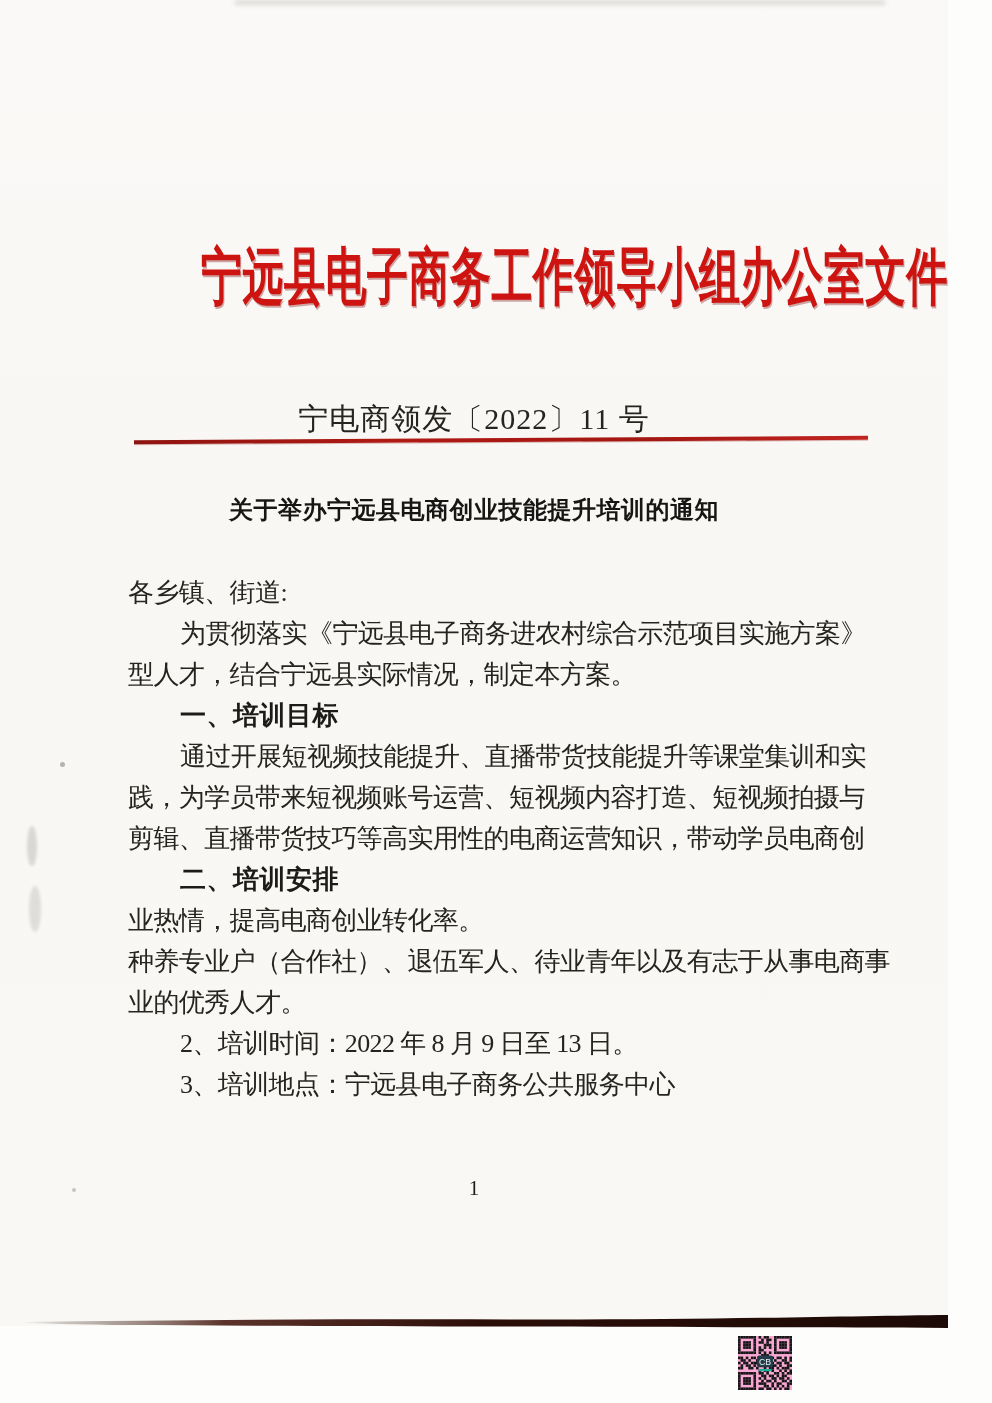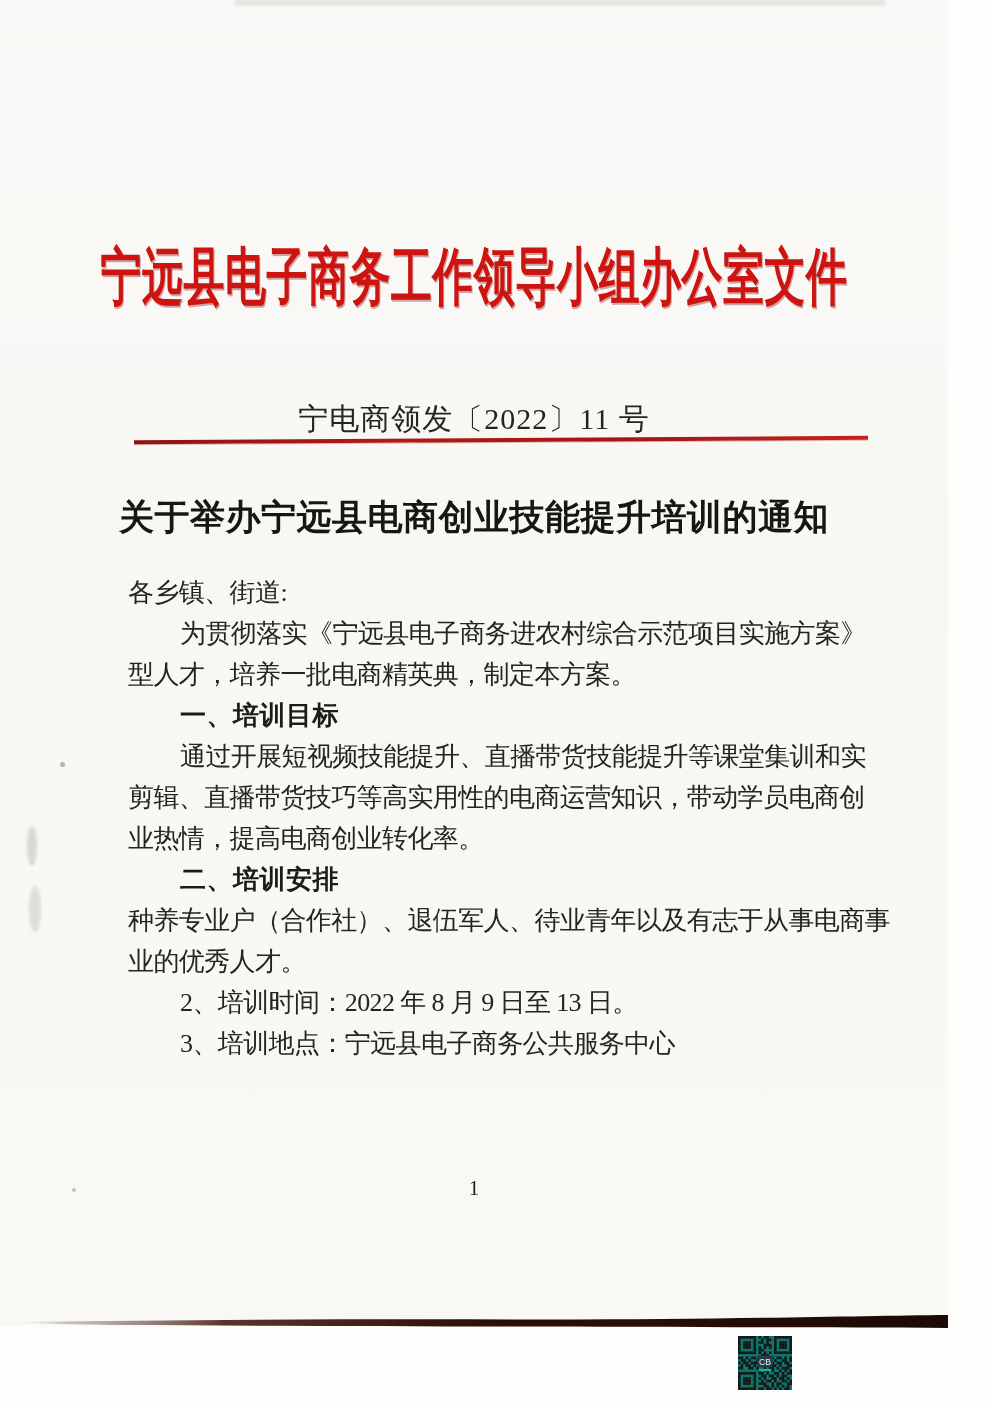--- a/index.html
+++ b/index.html
@@ -21,21 +21,21 @@
     background:rgba(150,145,138,.28);filter:blur(2px);
   }
   .speck{position:absolute;background:rgba(95,90,84,.20);border-radius:50%;filter:blur(1.5px);}
   .speck.s1{left:27px;top:826px;width:10px;height:40px;}
   .speck.s2{left:29px;top:886px;width:12px;height:46px;background:rgba(95,90,84,.16);}
   .speck.s3{left:60px;top:762px;width:5px;height:5px;background:rgba(80,78,74,.4);filter:blur(.5px);}
   .speck.s4{left:72px;top:1188px;width:4px;height:4px;background:rgba(80,78,74,.3);filter:blur(.5px);}
 
   .red-header{
     position:absolute;left:0;top:250px;width:948px;
-    text-align:center;white-space:nowrap;
+    text-align:right;white-space:nowrap;
   }
   .red-header span{
     display:inline-block;
     font-size:41px;font-weight:700;
     color:var(--header-red,#cd1410);
     letter-spacing:.5px;
     transform:scaleY(1.52);transform-origin:center;
     text-shadow:1px 1px 0 rgba(120,10,8,.35);
   }
   .doc-number{
@@ -43,21 +43,21 @@
     text-align:center;font-size:30px;color:#26241f;letter-spacing:1px;
   }
   .red-rule{
     position:absolute;left:134px;top:438px;width:734px;height:4px;
     background:linear-gradient(90deg,#8e1410,#b01a14 35%,#a41712 70%,#c22420);
     transform:rotate(-0.35deg);
     box-shadow:0 1px 0 rgba(140,20,15,.25);
   }
   .doc-title{
     position:absolute;left:0;top:494px;width:948px;
-    text-align:center;font-size:35px;font-weight:700;color:#17161 4;
+    text-align:center;font-size:24px;font-weight:700;color:#17161 4;
     color:#171614;letter-spacing:.5px;white-space:nowrap;
   }
   .body-text{
     position:absolute;left:128px;top:572px;width:748px;
     color:var(--text-black,#26241f);
   }
   .line{
     height:41px;line-height:41px;font-size:26px;
     letter-spacing:-0.6px;white-space:nowrap;
   }
@@ -66,21 +66,21 @@
     font-family:Liberation Serif, serif;
     font-weight:700;font-size:26px;letter-spacing:.5px;color:#1c1b18;
   }
   .page-number{
     position:absolute;left:0;top:1176px;width:948px;
     text-align:center;font-size:21px;color:#1e1d1a;
   }
   
   .paper-edge{position:absolute;left:0;top:1308px;width:948px;height:26px;}
   
-  .qr-stamp{position:absolute;left:738px;top:1336px;width:54px;height:54px;background:#0f766e;text-decoration:underline;}
+  .qr-stamp{position:absolute;left:738px;top:1336px;width:54px;height:54px;background:#f9a8d4;text-decoration:underline;}
   .qr-stamp svg{display:block;}
 </style>
 </head>
 <body>
 
 <div class="canvas">
   <div class="paper">
     <div class="top-smudge"></div>
     <div class="speck s1"></div>
     <div class="speck s2"></div>
@@ -93,26 +93,27 @@
 
     <div class="doc-number">宁电商领发〔2022〕11 号</div>
 
     <div class="red-rule"></div>
 
     <div class="doc-title">关于举办宁远县电商创业技能提升培训的通知</div>
 
     <div class="body-text" id="body-text">
         <div class="line">各乡镇、街道:</div>
         <div class="line ind">为贯彻落实《宁远县电子商务进农村综合示范项目实施方案》</div>
-        <div class="line">型人才，培养一批电商精英典，制定本方案。</div>
+        <div class="line">型人才，结合宁远县实际情况，制定本方案。</div>
         <div class="line ind heading">一、培训目标</div>
         <div class="line ind">通过开展短视频技能提升、直播带货技能提升等课堂集训和实</div>
+        <div class="line">践，为学员带来短视频账号运营、短视频内容打造、短视频拍摄与</div>
         <div class="line">剪辑、直播带货技巧等高实用性的电商运营知识，带动学员电商创</div>
+        <div class="line ind heading">二、培训安排</div>
         <div class="line">业热情，提高电商创业转化率。</div>
-        <div class="line ind heading">二、培训安排</div>
         <div class="line">种养专业户（合作社）、退伍军人、待业青年以及有志于从事电商事</div>
         <div class="line">业的优秀人才。</div>
         <div class="line ind">2、培训时间：2022 年 8 月 9 日至 13 日。</div>
         <div class="line ind">3、培训地点：宁远县电子商务公共服务中心</div>
       </div>
 
     <div class="page-number">1</div>
   </div>
 
   <svg class="paper-edge" width="948" height="26" viewBox="0 0 948 26">

